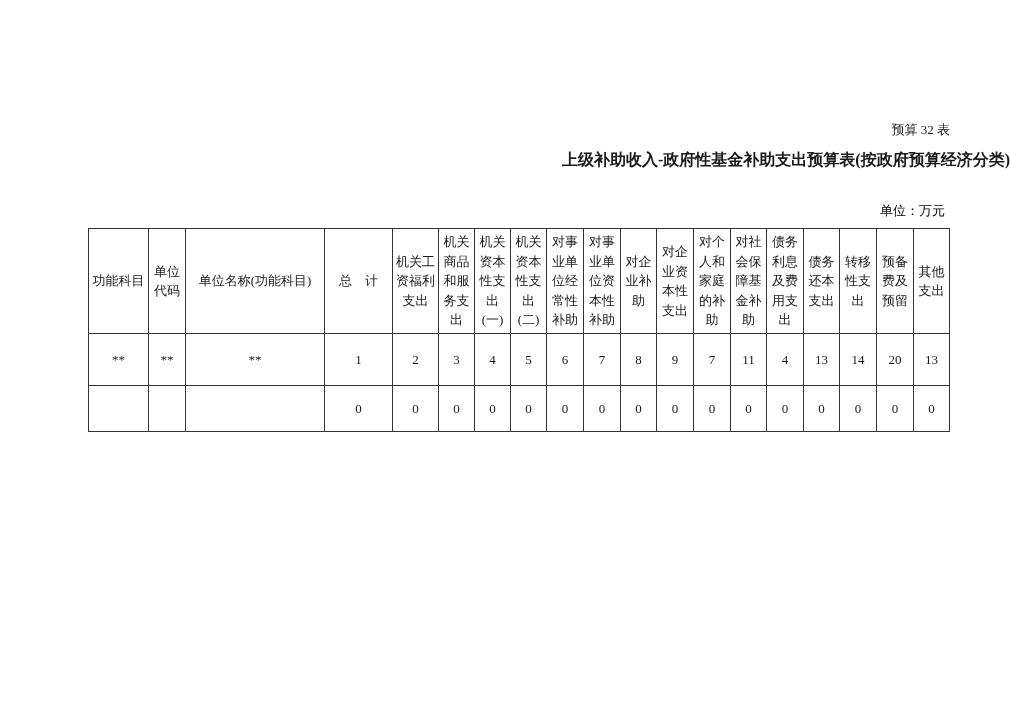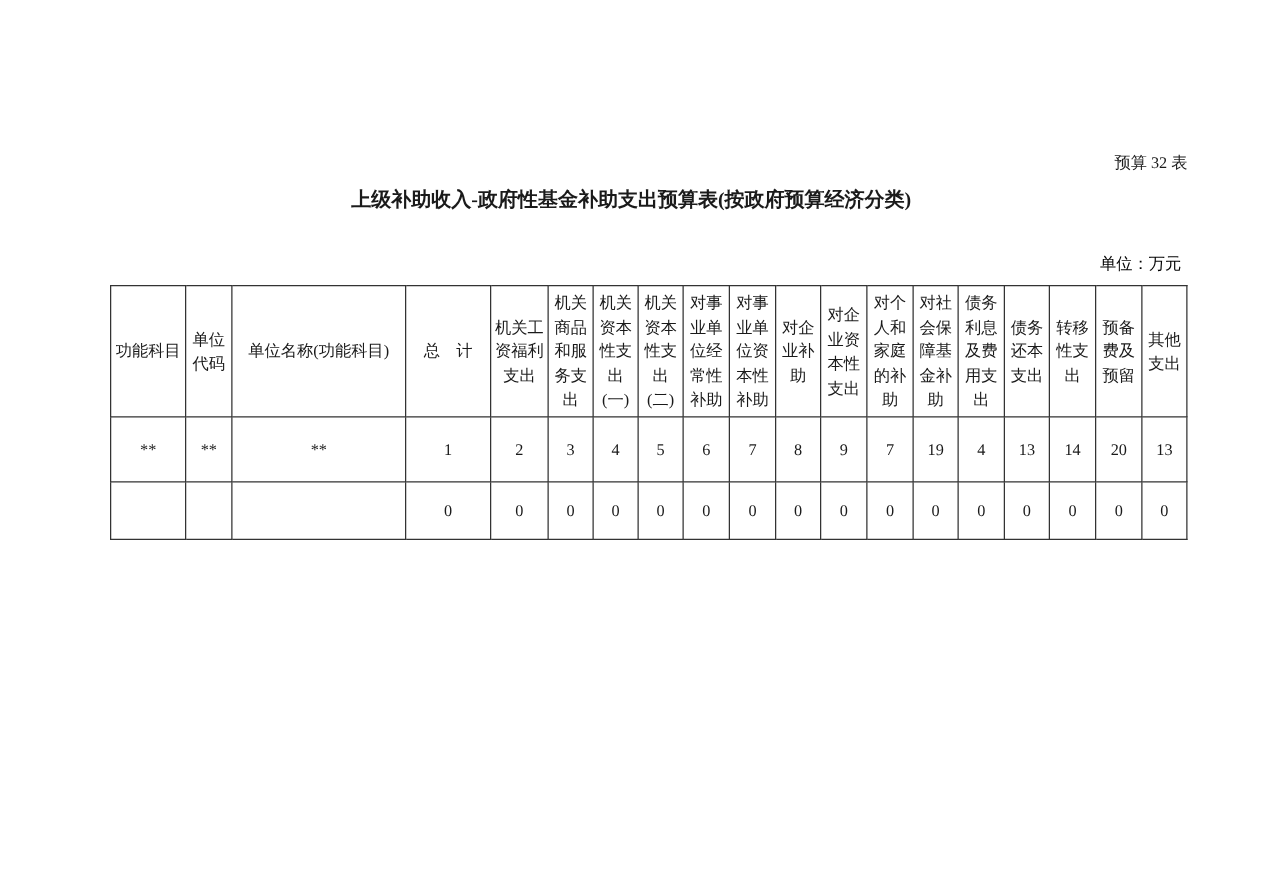--- a/index.html
+++ b/index.html
@@ -20,21 +20,21 @@
     top: 121px;
     right: 60px;
     font-size: 13px;
     color: #1a1a1a;
   }
   .doc-title {
     position: absolute;
     top: 150px;
     left: 0;
     width: 100%;
-    text-align: center;
+    text-align: right;
     font-size: 16px;
     font-weight: bold;
     color: #1a1a1a;
   }
   .unit-note {
     position: absolute;
     top: 202px;
     right: 65px;
     font-size: 13px;
     color: #000000;
@@ -184,21 +184,21 @@
         <td>1</td>
         <td>2</td>
         <td>3</td>
         <td>4</td>
         <td>5</td>
         <td>6</td>
         <td>7</td>
         <td>8</td>
         <td>9</td>
         <td>7</td>
-        <td>19</td>
+        <td>11</td>
         <td>4</td>
         <td>13</td>
         <td>14</td>
         <td>20</td>
         <td>13</td>
       </tr>
       <tr class="row-zeros">
         <td></td>
         <td></td>
         <td></td>

